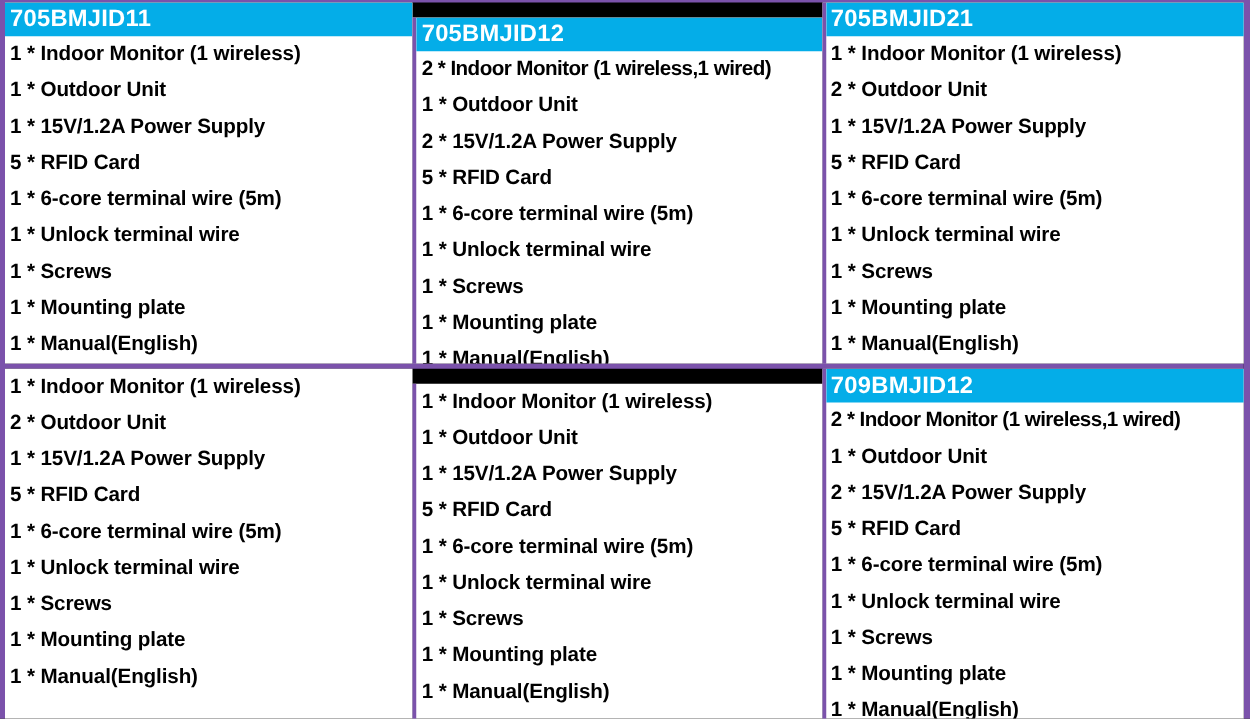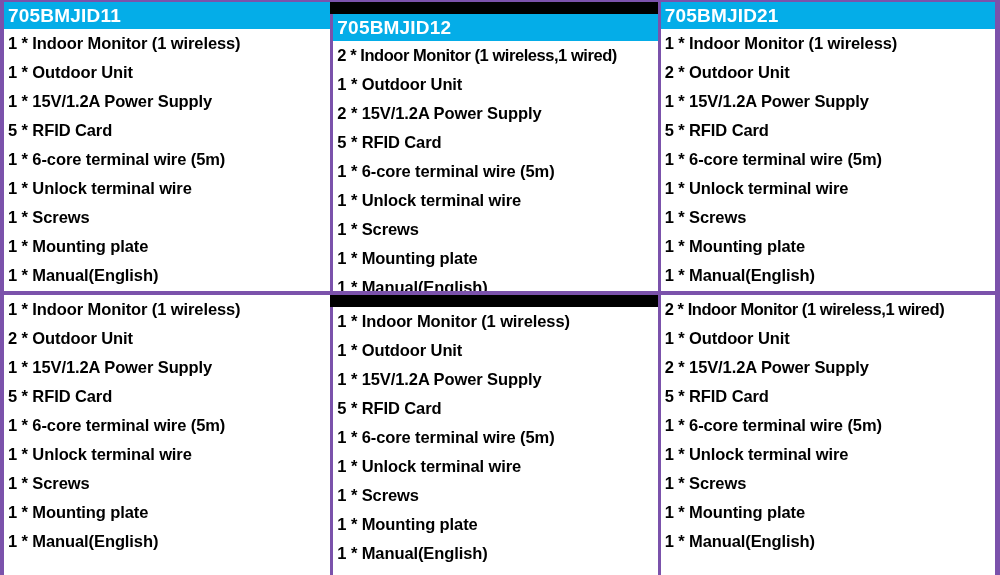--- a/index.html
+++ b/index.html
@@ -173,20 +173,21 @@
         <div class="item-line">5 * RFID Card</div>
         <div class="item-line">1 * 6-core terminal wire (5m)</div>
         <div class="item-line">1 * Unlock terminal wire</div>
         <div class="item-line">1 * Screws</div>
         <div class="item-line">1 * Mounting plate</div>
         <div class="item-line">1 * Manual(English)</div>
       </div>
     </div>
 
     <div class="table-cell col-2">
+      <div class="cell-header">709BMJID12</div>
       <div class="cell-items">
         <div class="item-line long">2 * Indoor Monitor (1 wireless,1 wired)</div>
         <div class="item-line">1 * Outdoor Unit</div>
         <div class="item-line">2 * 15V/1.2A Power Supply</div>
         <div class="item-line">5 * RFID Card</div>
         <div class="item-line">1 * 6-core terminal wire (5m)</div>
         <div class="item-line">1 * Unlock terminal wire</div>
         <div class="item-line">1 * Screws</div>
         <div class="item-line">1 * Mounting plate</div>
         <div class="item-line">1 * Manual(English)</div>

